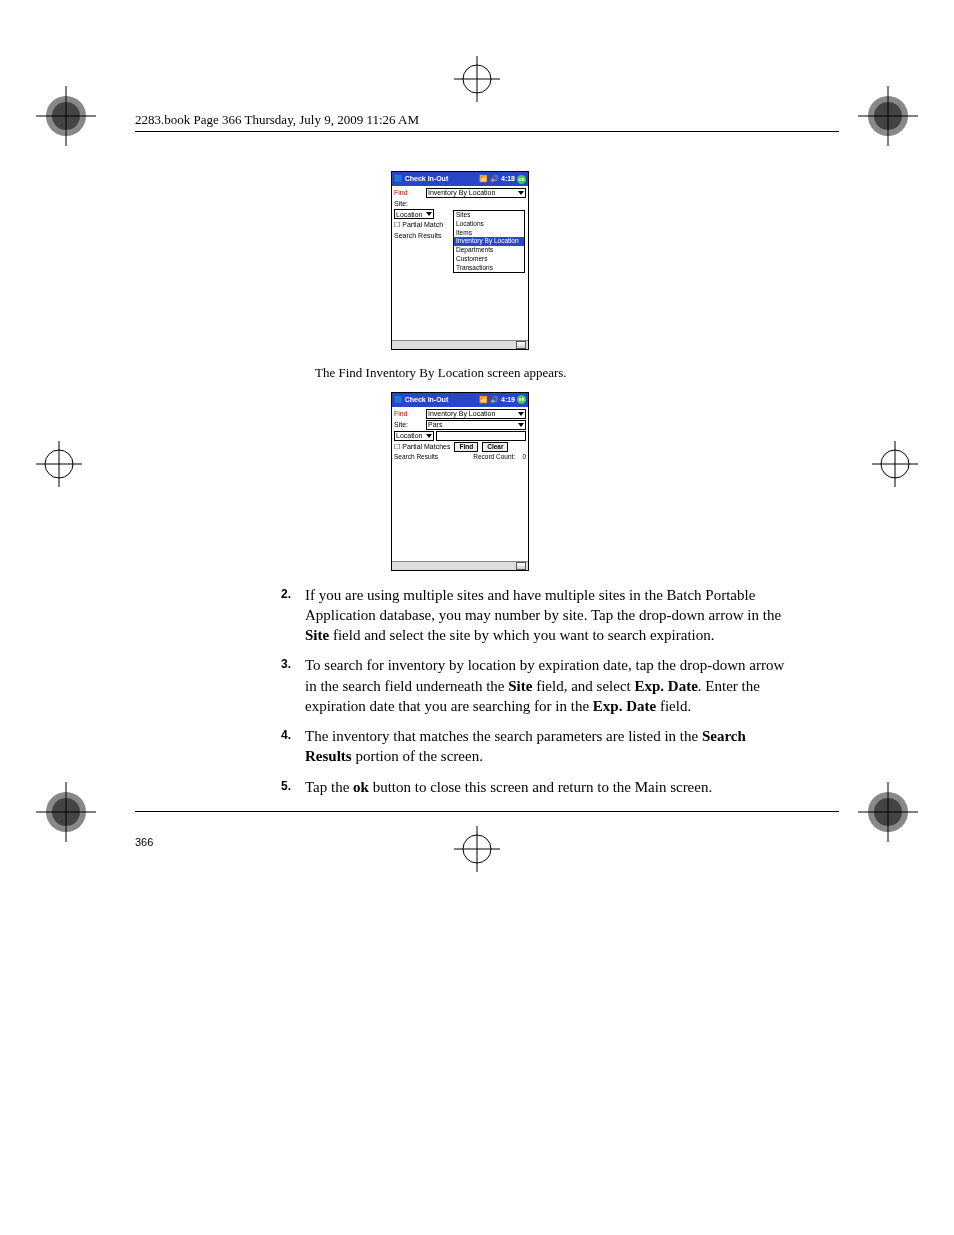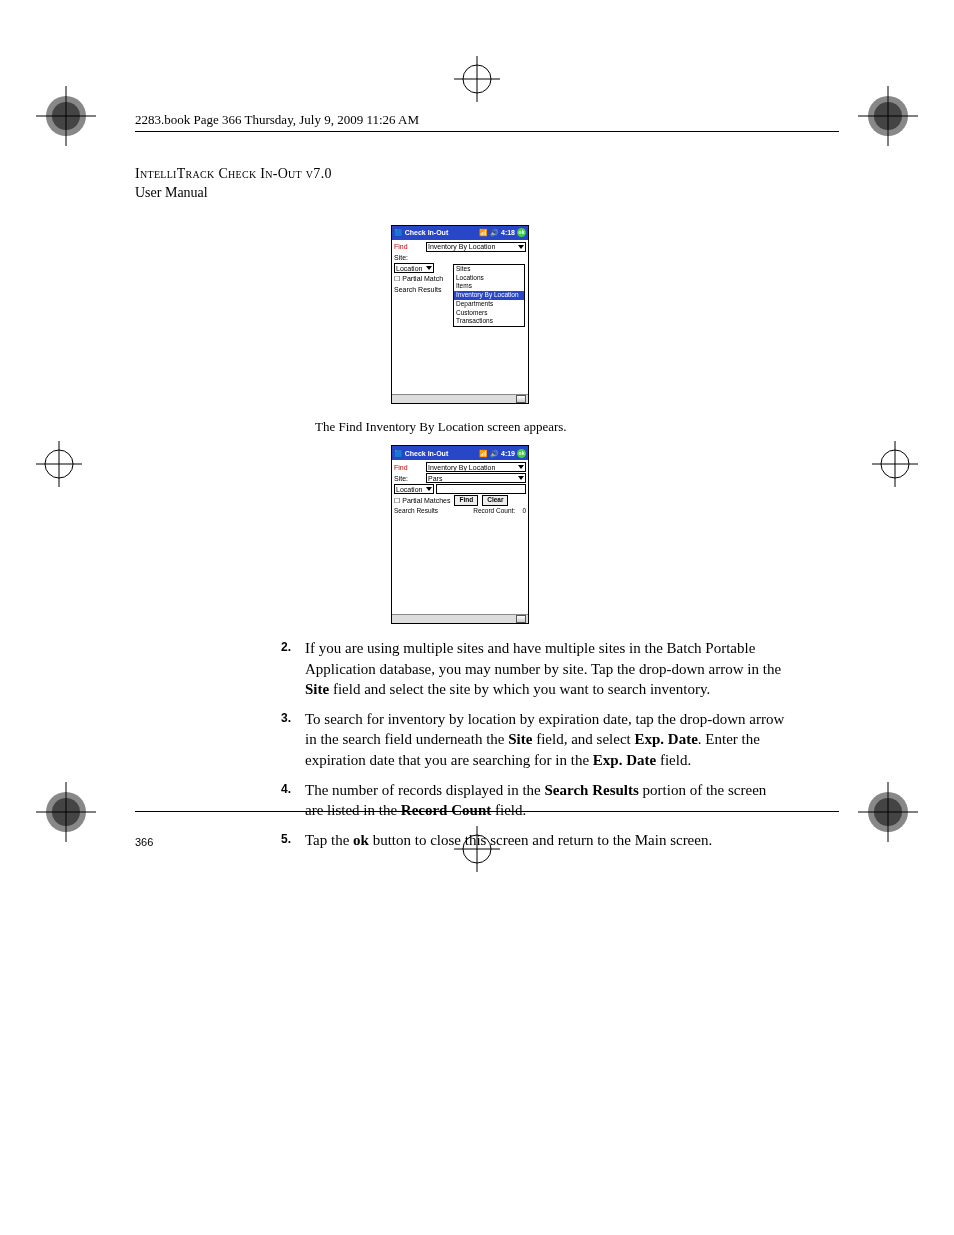--- a/index.html
+++ b/index.html
@@ -252,24 +252,20 @@
         <circle cx="23" cy="23" r="14" fill="none" stroke="#000"></circle>
         <line x1="0" y1="23" x2="46" y2="23" stroke="#000"></line>
         <line x1="23" y1="0" x2="23" y2="46" stroke="#000"></line>
       </svg>
     </div>
 
   <div class="header-line">2283.book  Page 366  Thursday, July 9, 2009  11:26 AM</div>
   <div class="rule-top"></div>
 
   <div class="content">
-    <div class="running-header">
-      <span class="caps">IntelliTrack Check In-Out v7.0</span><br>
-      <span class="sub">User Manual</span>
-    </div>
 
     <div class="screenshot-box rel">
       <div class="ss-titlebar">
         <span>
           <span>🟦</span> <span>Check In-Out</span>
         </span>
         <span class="icons">
           <span>📶</span>
           <span>🔊</span>
           <span>4:18</span>
@@ -367,32 +363,32 @@
       </div>
       <div class="ss-footer">
           <span class="ss-kbd"></span>
         </div>
     </div>
 
     <ol class="steps">
       <li>
         <span class="num">2.</span>
         <p>
-          <span>If you are using multiple sites and have multiple sites in the Batch Portable Application database, you may number by site. Tap the drop-down arrow in the </span><span class="bold">Site</span><span> field and select the site by which you want to search inventory.</span>
+          <span>If you are using multiple sites and have multiple sites in the Batch Portable Application database, you may number by site. Tap the drop-down arrow in the </span><span class="bold">Site</span><span> field and select the site by which you want to search expiration.</span>
         </p>
       </li>
       <li>
         <span class="num">3.</span>
         <p>
           <span>To search for inventory by location by expiration date, tap the drop-down arrow in the search field underneath the </span><span class="bold">Site</span><span> field, and select </span><span class="bold">Exp. Date</span><span>. Enter the expiration date that you are searching for in the </span><span class="bold">Exp. Date</span><span> field.</span>
         </p>
       </li>
       <li>
         <span class="num">4.</span>
-        <p><span>The number of records displayed in the </span><span class="bold">Search Results</span><span> portion of the screen are listed in the </span><span class="bold">Record Count</span><span> field.</span></p>
+        <p><span>The inventory that matches the search parameters are listed in the </span><span class="bold">Search Results</span><span> portion of the screen.</span></p>
       </li>
       <li>
         <span class="num">5.</span>
         <p><span>Tap the </span><span class="bold">ok</span><span> button to close this screen and return to the Main screen.</span></p>
       </li>
     </ol>
 
   </div>
 
   <div class="rule-bottom"></div>

